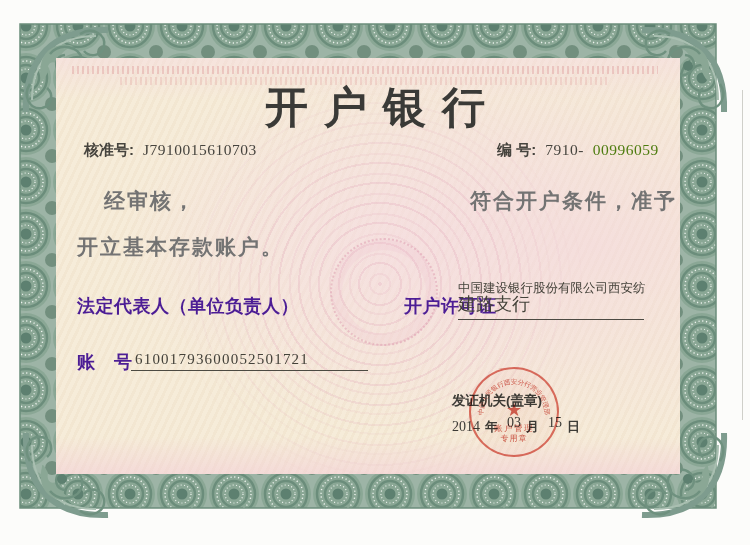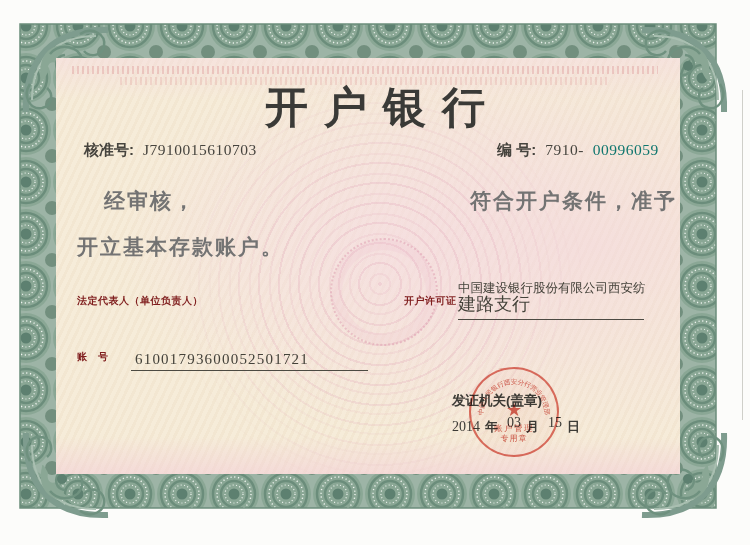--- a/index.html
+++ b/index.html
@@ -39,23 +39,23 @@
     background:repeating-linear-gradient(90deg, rgba(206,106,112,.55) 0 2px, transparent 2px 5px);}
   .paper-edge{position:absolute;left:742px;top:90px;width:1px;height:330px;background:#cfcfc9;}
   
   .abs{position:absolute;white-space:nowrap;}
   .title{
     left:0;right:0;top:79px;text-align:center;
     font-size:43px;font-weight:700;letter-spacing:16px;padding-left:16px;color:#3a3a37;
   }
   .meta{font-size:15px;font-weight:600;color:#46443e;}
   .meta .num{font-family:"Liberation Serif","DejaVu Serif",serif;font-weight:400;font-size:15.5px;letter-spacing:.5px;margin-left:9px;}
-  .red{color:#0f766e;}
+  .red{color:#4d7c0f;}
   .b21{font-size:21px;font-weight:700;letter-spacing:2px;color:#737373;}
-  .b15{font-size:10px;font-weight:700;letter-spacing:.5px;color:#7f1d1d;}
+  .b15{font-size:18px;font-weight:700;letter-spacing:.5px;color:#4c1d95;}
   .fillbox{border-bottom:1.5px solid #4c4a42;}
   .fill-text{color:#44423a;}
   .issuer{font-size:13.5px;font-weight:700;color:#3c3b36;}
   .date-line{font-size:13px;font-weight:700;color:#3c3b36;}
   .date-line .dnum{font-family:"Liberation Serif","DejaVu Serif",serif;font-weight:400;font-size:14px;margin:0 5px;}
   .date-line .lift{position:relative;top:-4px;}
   .date-line .unit{margin-right:4px;}
   
   .stamp{
     position:absolute;left:469px;top:367px;width:86px;height:86px;border-radius:50%;

